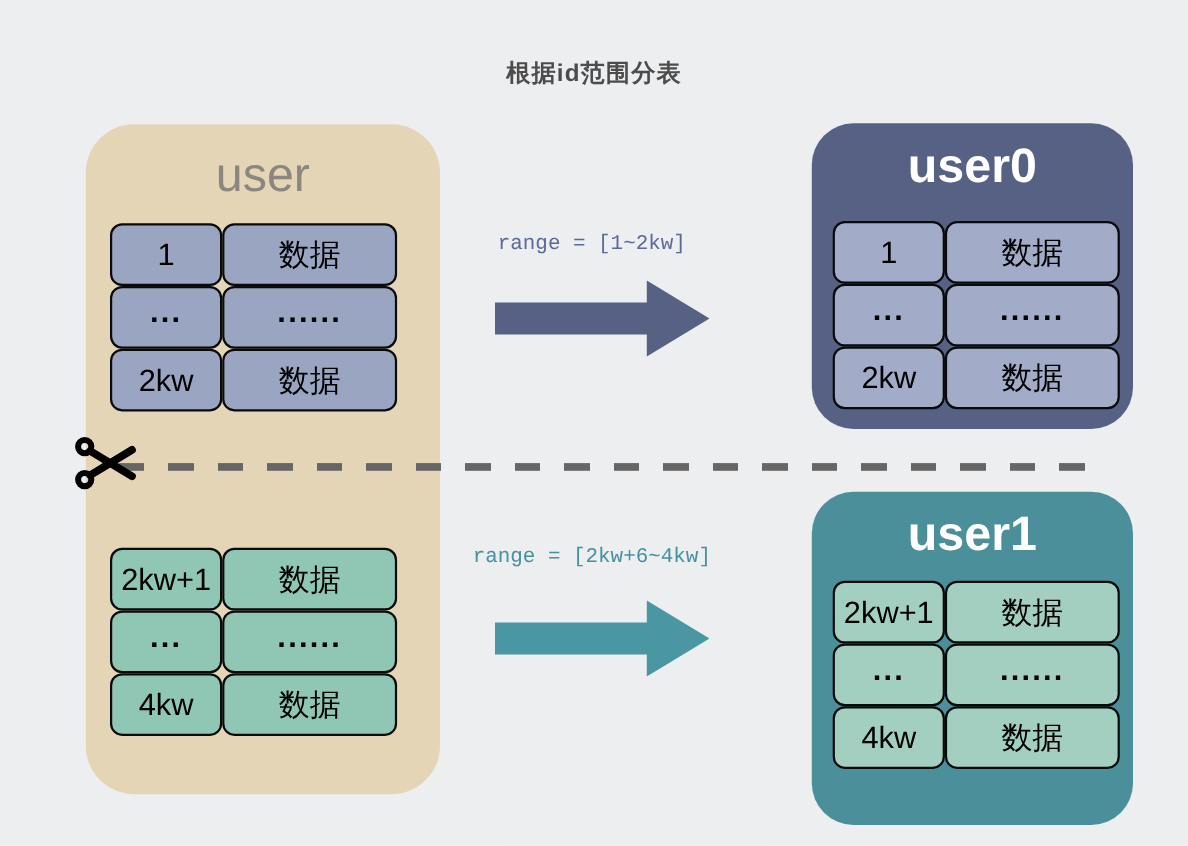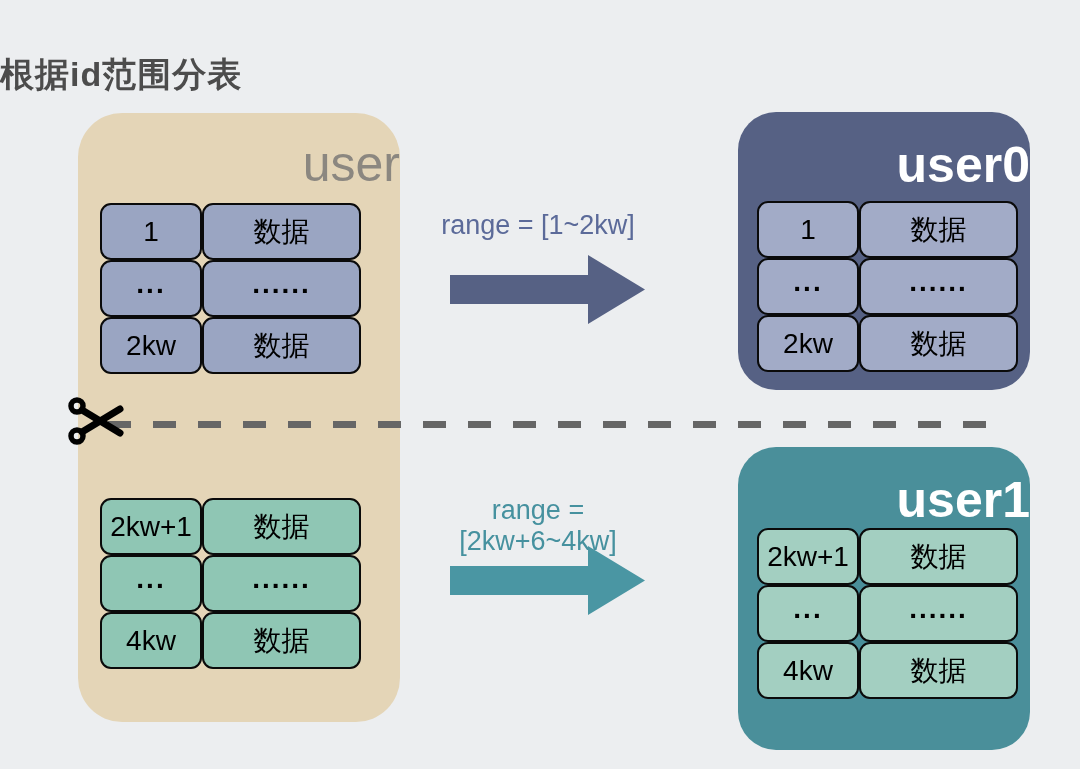--- a/index.html
+++ b/index.html
@@ -10,31 +10,31 @@
     --arrow-blue:#566184; --arrow-teal:#4a96a3;
     --dashed-line:#666666; --title-text:#4c4c4c;
     --source-label:#8b8780; --shard-label:#ffffff;
     --range-blue-text:#5b6a99; --range-teal-text:#46919f;
     --cell-border:#0a0a0a;
   }
   html,body{margin:0;padding:0;}
   body{font-family:"Liberation Sans","DejaVu Sans",sans-serif;}
   .canvas{position:relative;width:1080px;height:769px;background:var(--background);overflow:hidden;}
 
-  .title{position:absolute;left:0;right:0;top:52px;
-    font-size:34px;font-weight:700;color:var(--title-text);letter-spacing:1px;}
+  .title{position:absolute;left:0;right:0;top:52px;text-align:center;
+    font-size:22px;font-weight:700;color:var(--title-text);letter-spacing:1px;}
 
   .box{position:absolute;}
   .source-box{left:78px;top:113px;width:322px;height:609px;background:var(--source-box);border-radius:44px;}
   .shard0-box{left:738px;top:112px;width:292px;height:278px;background:var(--shard0-box);border-radius:38px;}
   .shard1-box{left:738px;top:447px;width:292px;height:303px;background:var(--shard1-box);border-radius:38px;}
 
-  .box-label{position:absolute;left:0;right:0;text-align:right;font-size:50px;}
+  .box-label{position:absolute;left:0;right:0;text-align:center;font-size:44px;}
   .source-label{top:22px;color:var(--source-label);font-weight:500;}
-  .shard-label{top:14px;color:var(--shard-label);font-weight:600;margin-top:10px;}
+  .shard-label{top:14px;color:var(--shard-label);font-weight:600;}
 
   .tbl{position:absolute;display:grid;grid-template-columns:102px 159px;}
   .tbl-src-top{left:22px;top:90px;}
   .tbl-src-bottom{left:22px;top:385px;}
   .tbl-shard0{left:19px;top:89px;}
   .tbl-shard1{left:19px;top:81px;}
 
   .cell{box-sizing:border-box;height:57px;border:2.5px solid var(--cell-border);
     border-radius:11px;display:flex;align-items:center;justify-content:center;
     font-size:28px;font-weight:500;color:#000;}
@@ -43,21 +43,21 @@
   .cell.teal{background:var(--row-teal);}
   .cell.teal-l{background:var(--row-teal-light);}
   .cell.dots{font-weight:700;letter-spacing:2px;padding-bottom:10px;}
 
   .dashed{position:absolute;left:108px;top:421px;width:898px;height:7px;
     background:repeating-linear-gradient(90deg,var(--dashed-line) 0 23px,transparent 23px 45px);}
   .scissors{position:absolute;left:68px;top:396px;width:62px;height:50px;}
   .scissors .ring{fill:none;stroke:#000;stroke-width:5.5;}
   .scissors .blade{stroke:#000;stroke-width:7;stroke-linecap:round;}
 
-  .range-label{position:absolute;left:413px;width:250px;text-align:center;font-size:27px;font-weight:500;}
+  .range-label{position:absolute;left:413px;width:250px;text-align:center;font-size:19px;font-weight:500;font-family:Liberation Mono, monospace;}
   .range-top{top:210px;color:var(--range-blue-text);}
   .range-bottom{top:495px;color:var(--range-teal-text);}
 
   .arrow{position:absolute;left:450px;width:195px;height:75px;}
   .arrow-top{top:252px;}
   .arrow-bottom{top:543px;}
   .arrow-top polygon{fill:var(--arrow-blue);}
   .arrow-bottom polygon{fill:var(--arrow-teal);}
 </style>
 </head>

